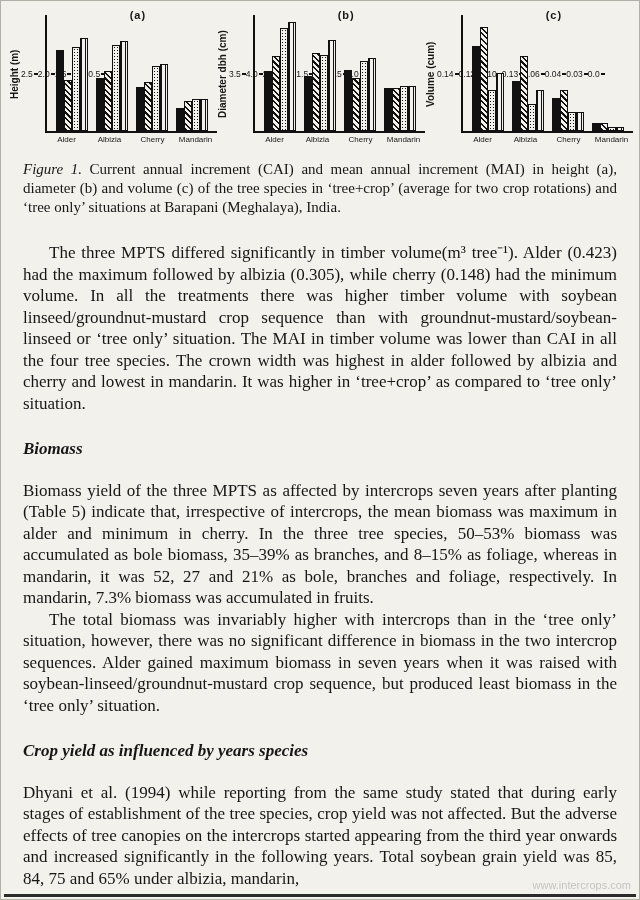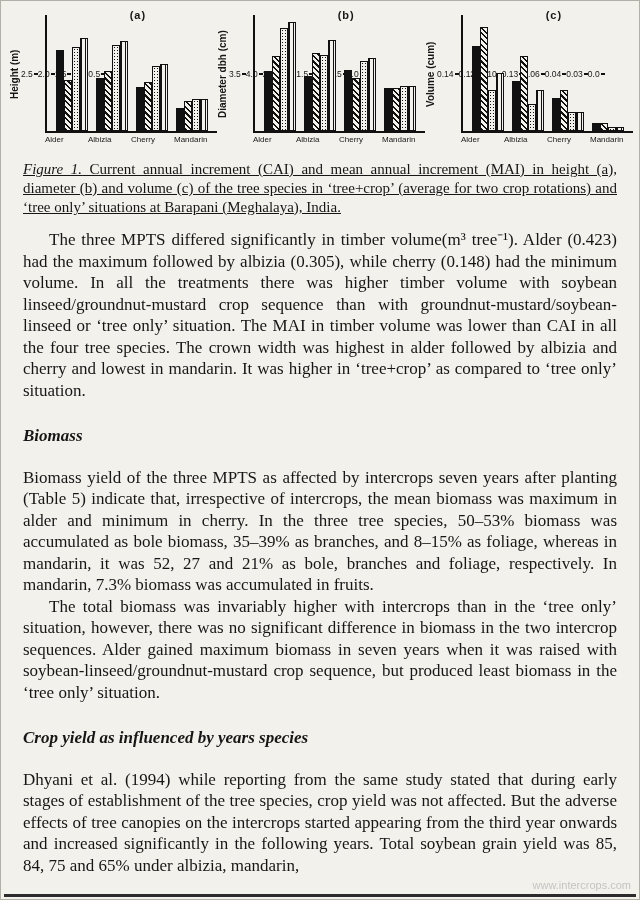--- a/index.html
+++ b/index.html
@@ -33,35 +33,35 @@
     display:flex; justify-content:space-evenly; align-items:flex-end;
     padding:0 1px; box-sizing:border-box;
   }
   .group{display:flex; align-items:flex-end; height:100%;}
   .bar{width:8px; box-sizing:border-box;}
   .s0{background:#111;}
   .s1{background:repeating-linear-gradient(45deg,#111 0 1.5px,#f3f1ec 1.5px 4px); border:1px solid #111;}
   .s2{background-image:radial-gradient(#111 0.8px, transparent 0.9px); background-size:3px 3px; background-color:#f3f1ec; border:1px solid #111;}
   .s3{background:repeating-linear-gradient(90deg,#111 0 1.2px,#f3f1ec 1.2px 3.6px); border:1px solid #111;}
   .xlabels{display:flex; justify-content:space-evenly; font:8px "Liberation Sans", sans-serif; margin-top:2px;}
-  .xlabels span{flex:1; white-space:nowrap; overflow:hidden;}
+  .xlabels span{flex:1; text-align:center; white-space:nowrap; overflow:hidden;}
   
   .legend{
     display:flex; justify-content:center; gap:16px; margin:12px 8px 4px;
     font:bold 10.5px "Liberation Sans", sans-serif;
   }
   .litem{display:flex; align-items:center; gap:4px;}
   .swatch{width:11px; height:16px; flex:none;}
   
-  .caption{margin:16px 22px 0; font-size:15px; line-height:19px; text-align:justify;text-decoration:underline;}
+  .caption{margin:16px 22px 0; font-size:15px; line-height:19px; text-align:justify;}
   .caption .figlabel{font-style:italic;}
   .bodytext{margin:0 22px; font-size:17px; line-height:21.5px;}
   .para{text-align:justify; margin:0;}
   .para.indent{text-indent:26px;}
-  .para.first{margin-top:12px;}
+  .para.first{margin-top:25px;}
   .sect{font-style:italic; font-size:17px; margin:24px 0 20px;}
   
   .bottomline{position:absolute; left:3px; right:3px; bottom:2px; height:3px; background:#2b2b2b;}
   .watermark{
     position:absolute; right:8px; bottom:8px; text-align:right;
     font:11px "Liberation Sans", sans-serif; color:#9a9d9f;
     opacity:.55; filter:blur(.4px); pointer-events:none;
   }
 </style>
 </head>

